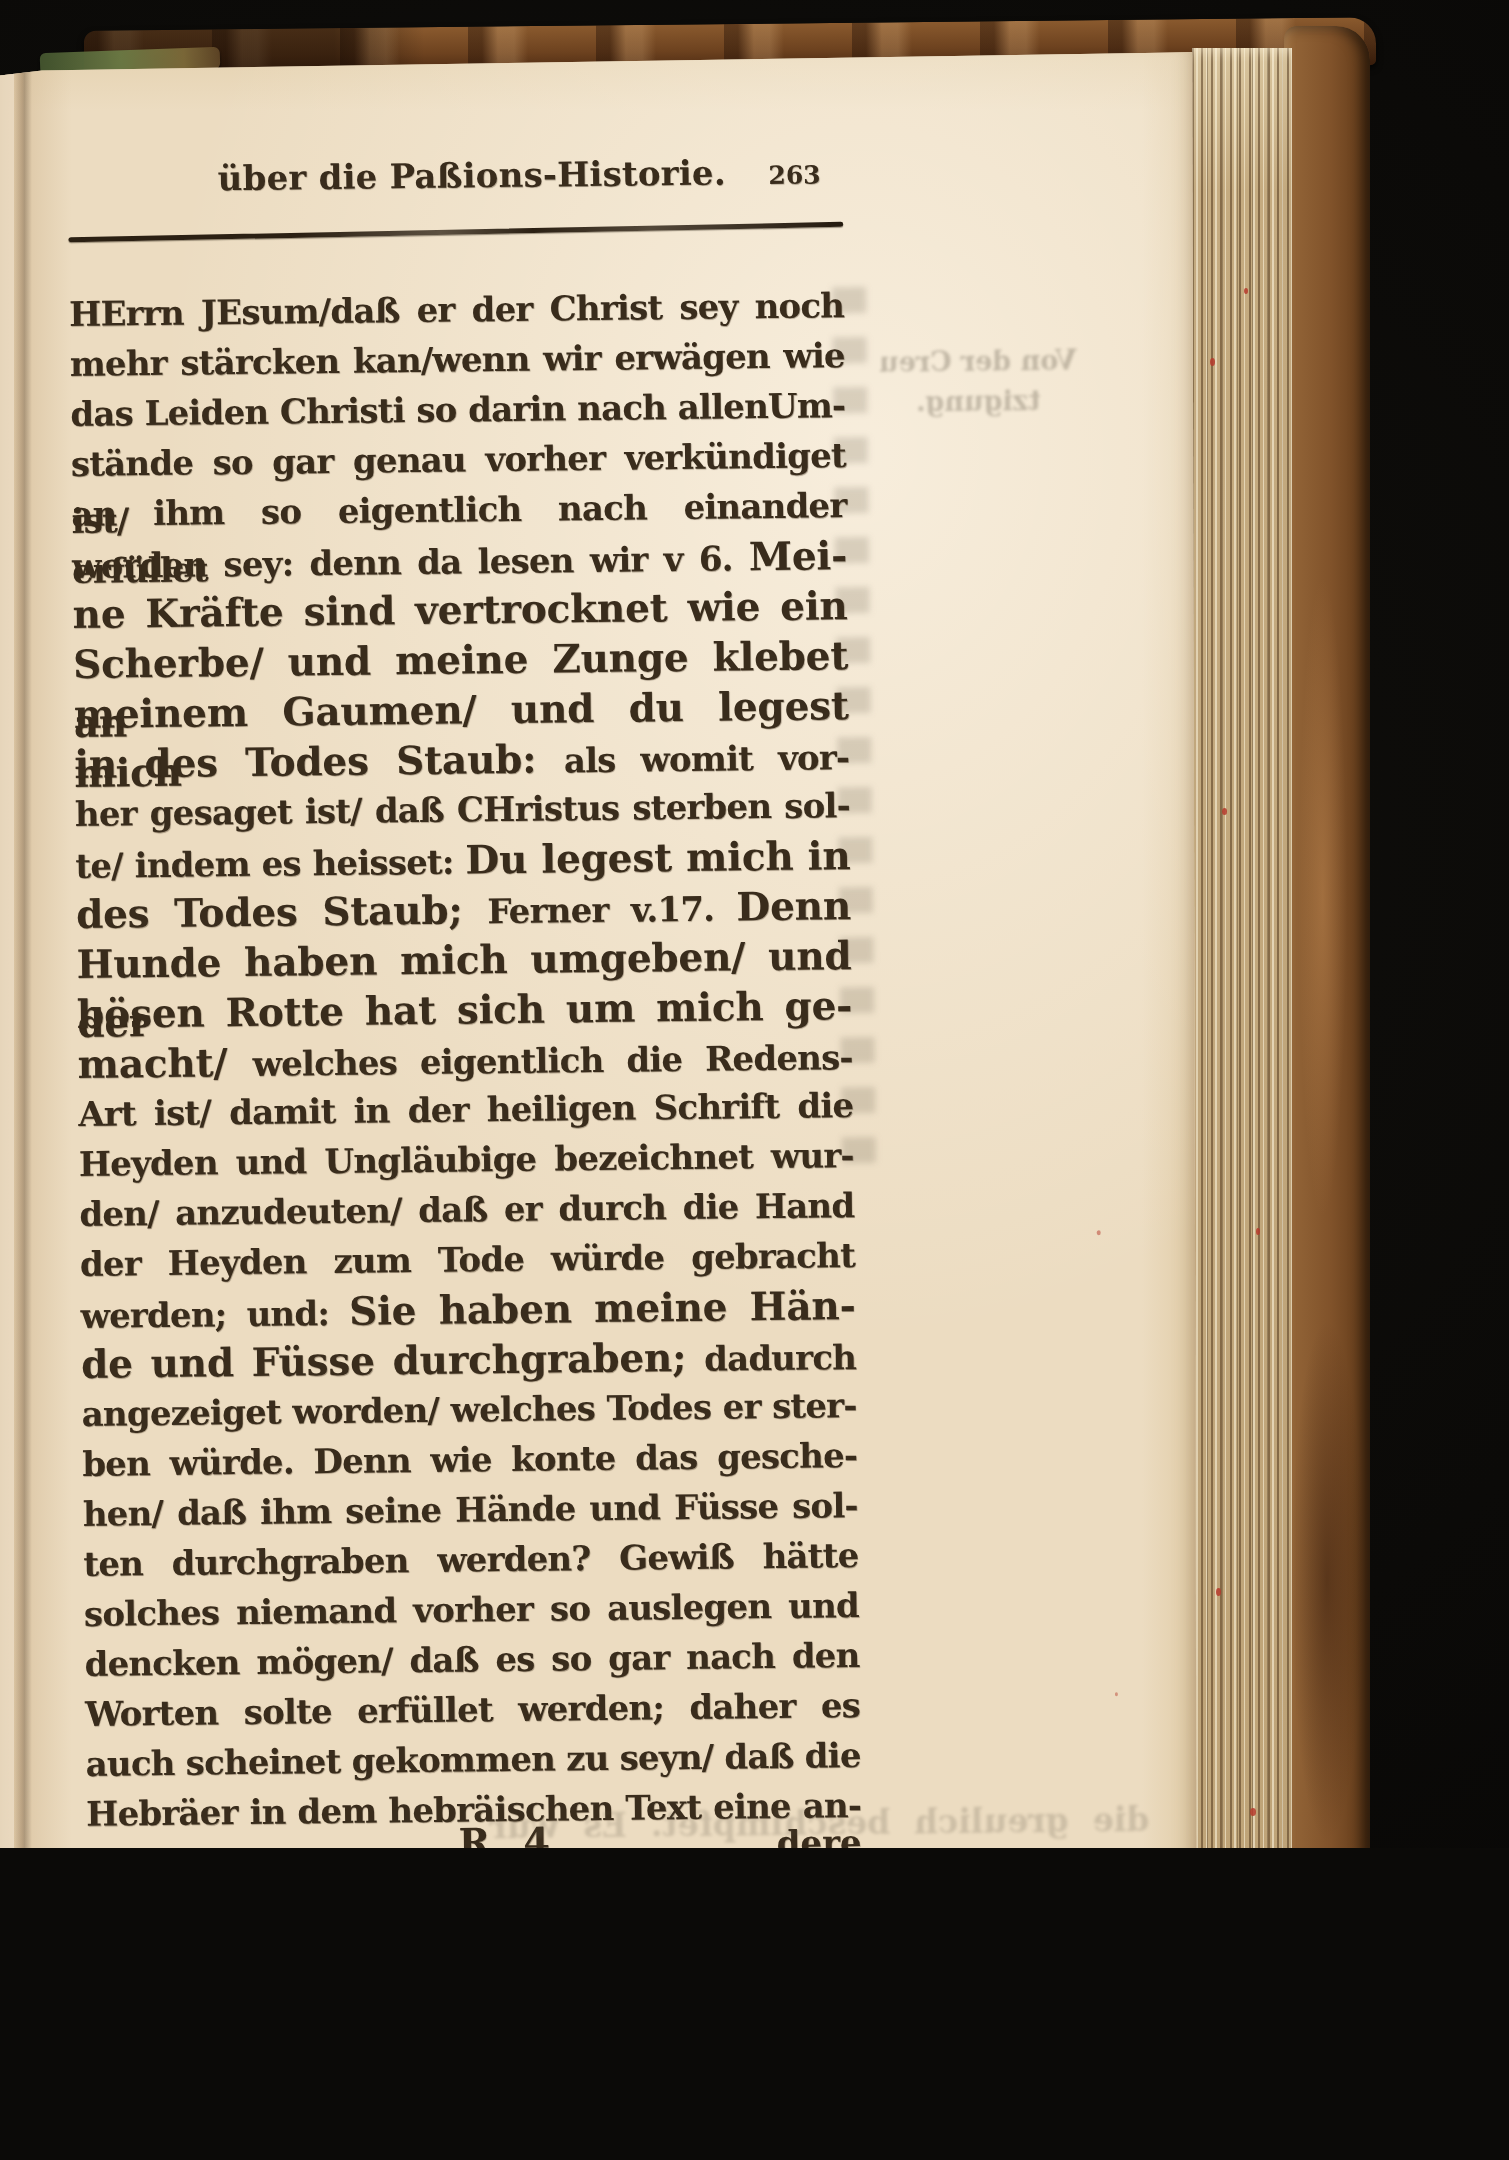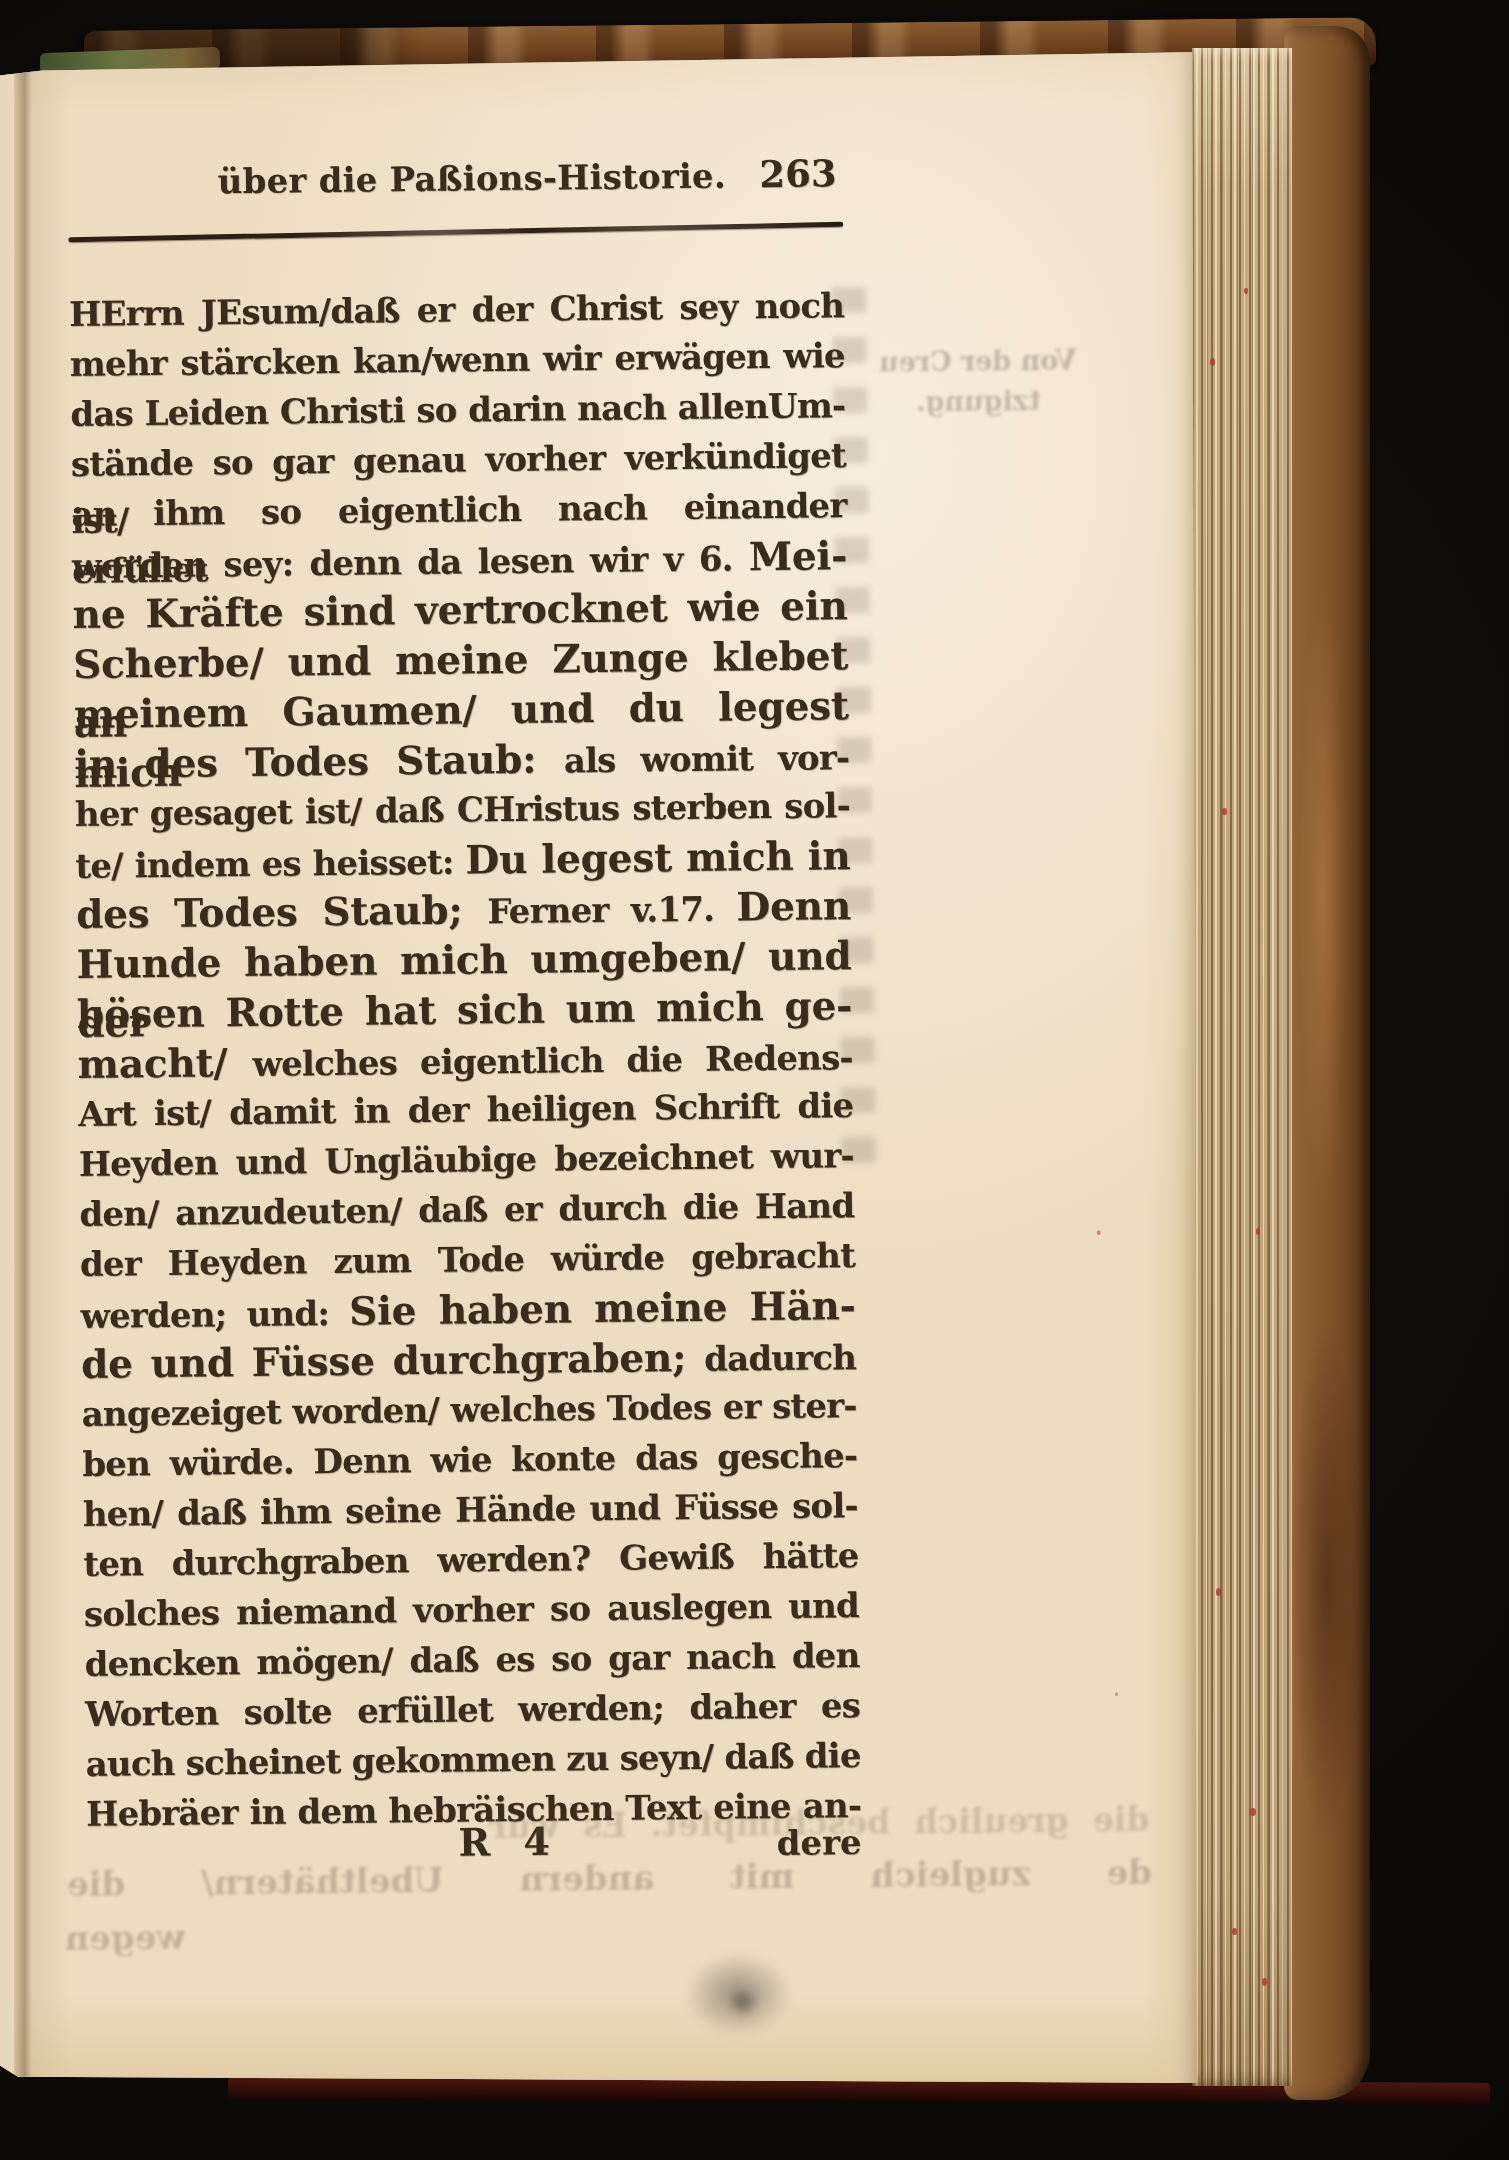--- a/index.html
+++ b/index.html
@@ -1,16 +1,16 @@
 <!DOCTYPE html>
 <html><head>
 <meta charset="utf-8">
 <style>
   html,body{margin:0;padding:0;background:#0b0a08;}
-  #stage{position:relative;width:1509px;height:2160px;background:
+  #stage{position:relative;width:1509px;height:1848px;background:
     radial-gradient(130% 90% at 40% 45%, #11100d 0%, #0b0a08 60%, #070605 100%);
     overflow:hidden;font-family:"DejaVu Serif",serif;}
 
   
   .top-leather{position:absolute;left:84px;top:24px;width:1292px;height:48px;
     border-radius:12px 26px 6px 6px;
     background:
       linear-gradient(90deg, rgba(15,7,2,.55) 0 250px, rgba(15,7,2,0) 340px),
       repeating-linear-gradient(90deg, rgba(25,10,3,.38) 0 14px, rgba(255,214,160,.20) 30px 46px, rgba(0,0,0,0) 60px 128px),
       linear-gradient(180deg,#8a5a2e 0%,#6d421f 55%,#482710 100%);
@@ -48,21 +48,21 @@
     box-shadow:inset -12px 0 20px -10px rgba(120,85,45,.5);}
   .gutter-light{position:absolute;left:0;top:0;width:14px;height:100%;background:rgba(255,248,235,.4);}
   .gutter-fold{position:absolute;left:14px;top:0;width:18px;height:100%;
     background:linear-gradient(90deg, rgba(0,0,0,0), rgba(100,70,40,.30) 45%, rgba(60,40,20,.30) 58%, rgba(0,0,0,0));}
   .page-inner{position:absolute;inset:0;transform:rotate(-.65deg);transform-origin:50% 38%;}
 
   
   .text-content{position:absolute;left:75px;top:108px;width:775px;color:#392c1c;}
   .running-head{display:flex;align-items:baseline;height:58px;font-weight:700;}
   .title{margin-left:150px;font-size:34px;letter-spacing:.2px;text-shadow:.6px .8px .7px rgba(55,40,22,.35);}
-  .pagenum{margin-left:auto;margin-right:6px;font-size:37px;text-shadow:.6px .8px .7px rgba(55,40,22,.35);}
+  .pagenum{margin-left:auto;margin-right:22px;font-size:25px;text-shadow:.6px .8px .7px rgba(55,40,22,.35);}
   .head-rule{height:5px;margin-top:16px;border-radius:3px;background:
     linear-gradient(90deg,#2b2013 0 30%, rgba(43,32,19,.75) 48%, #2b2013 60%, rgba(43,32,19,.8) 75%, #241a0f 100%);
     transform:rotate(-.5deg);box-shadow:0 1px 1px rgba(45,35,20,.45);}
   .body-lines{margin-top:50px;}
   .line{width:775px;height:50px;line-height:50px;font-weight:700;
     text-align:justify;text-align-last:justify;
     text-shadow:.6px .8px .7px rgba(55,40,22,.38);}
   .seg-n{font-size:34px;letter-spacing:-0.8px;}
   .seg-e{font-size:39px;letter-spacing:-0.2px;}
   .sig-row{position:relative;height:56px;margin-top:-20px;font-weight:700;}

